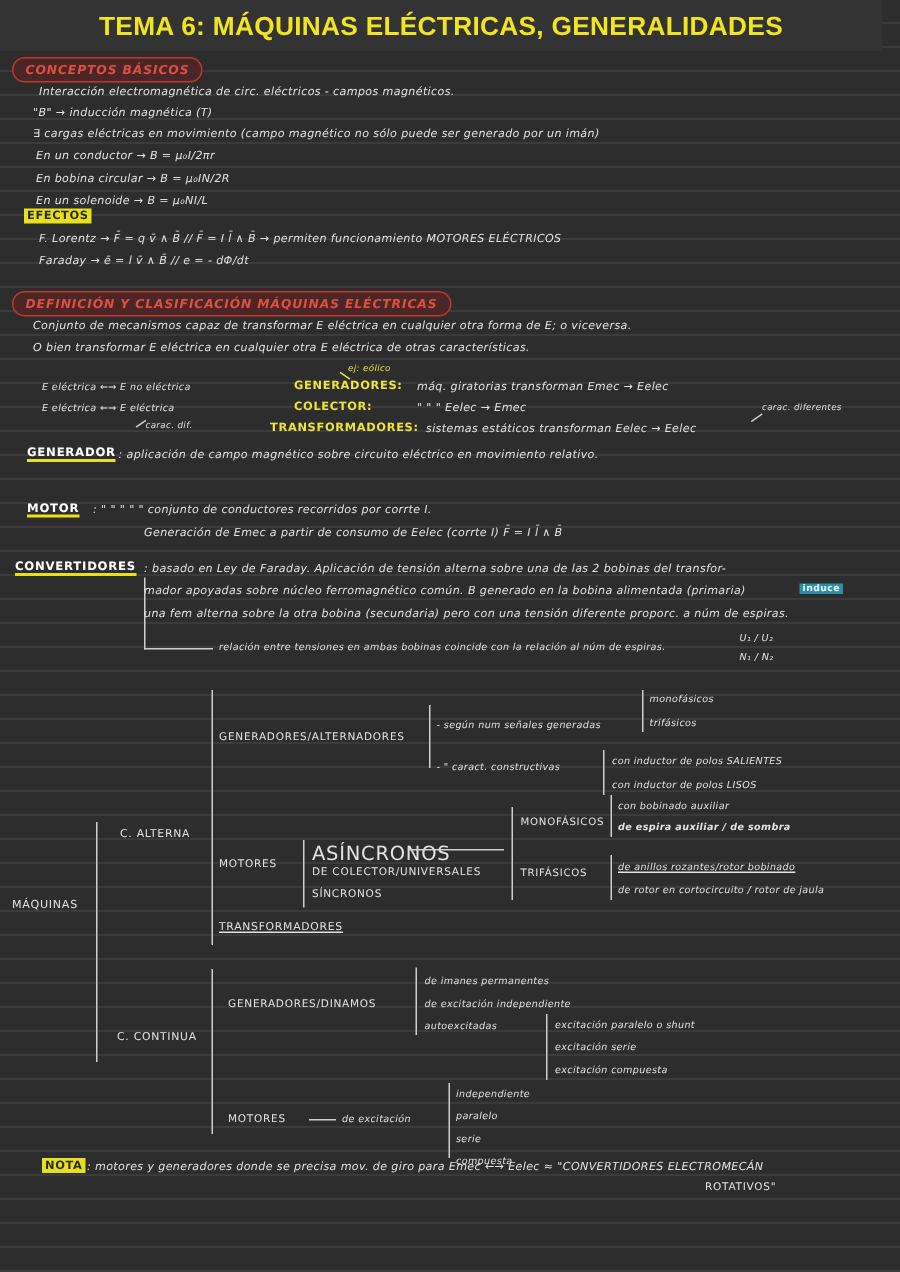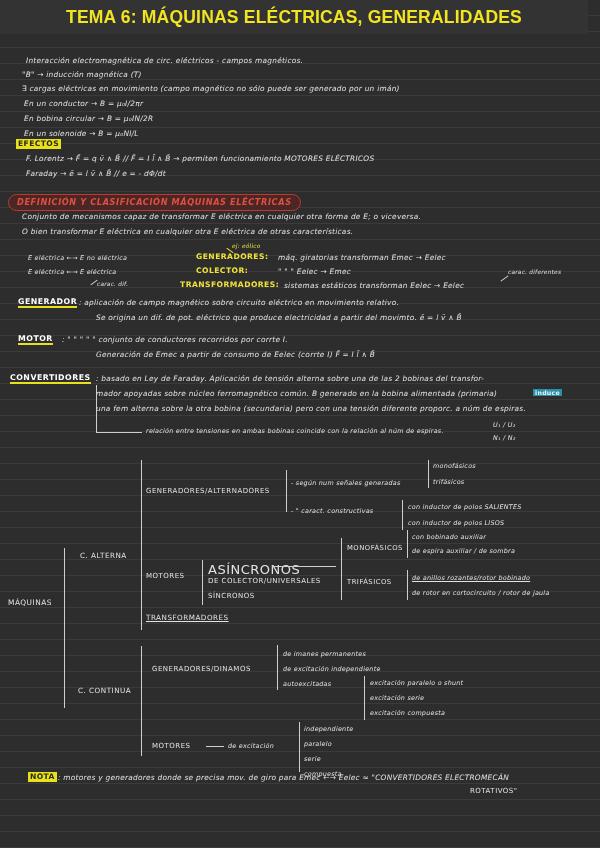--- a/index.html
+++ b/index.html
@@ -122,20 +122,21 @@
 <body>
 
 <div id="paper"></div>
 
 <div id="sheet">
 
   <div class="titlebar">
     <div class="t">TEMA 6: MÁQUINAS ELÉCTRICAS, GENERALIDADES</div>
   </div>
 
+  <div class="pill" style="left:8px;top:38px;">CONCEPTOS BÁSICOS</div>
   <div class="hw" style="left:26px;top:56px;">Interacción electromagnética de circ. eléctricos - campos magnéticos.</div>
   <div class="hw" style="left:22px;top:70px;">"B" → inducción magnética (T)</div>
   <div class="hw" style="left:22px;top:84px;">∃ cargas eléctricas en movimiento (campo magnético no sólo puede ser generado por un imán)</div>
   <div class="hw" style="left:24px;top:99px;">En un conductor →  B = μ₀I/2πr</div>
   <div class="hw" style="left:24px;top:114px;">En bobina circular →  B = μ₀IN/2R</div>
   <div class="hw" style="left:24px;top:129px;">En un solenoide →  B = μ₀NI/L</div>
 
   <div class="hl-y" style="left:16px;top:139px;">EFECTOS</div>
   <div class="hw" style="left:26px;top:154px;">F. Lorentz → F̄ = q v̄ ∧ B̄  //  F̄ = I l̄ ∧ B̄  → permiten funcionamiento MOTORES ELÉCTRICOS</div>
   <div class="hw" style="left:26px;top:169px;">Faraday → ē = l v̄ ∧ B̄  //  e = - dΦ/dt</div>
@@ -158,21 +159,20 @@
   <div class="yw" style="left:196px;top:266px;">COLECTOR:</div>
   <div class="hw" style="left:278px;top:267px;">"          "          "                        Eelec → Emec</div>
 
   <div class="yw" style="left:180px;top:280px;">TRANSFORMADORES:</div>
   <div class="hw" style="left:284px;top:281px;">sistemas estáticos  transforman  Eelec → Eelec</div>
   <div class="hw xs" style="left:508px;top:269px;">carac. diferentes</div>
   <div class="hline" style="left:500px;top:278px;width:9px;transform:rotate(-35deg);"></div>
 
   <div class="und-y" style="left:18px;top:297px;">GENERADOR</div>
   <div class="hw" style="left:79px;top:298px;">: aplicación de campo magnético sobre circuito eléctrico en movimiento relativo.</div>
-  <div class="hw" style="left:96px;top:313px;">Se origina un dif. de pot. eléctrico que produce electricidad a partir del movimto.   ē = l v̄ ∧ B̄</div>
 
   <div class="und-y" style="left:18px;top:334px;text-align:center;">MOTOR</div>
   <div class="hw" style="left:62px;top:335px;">:   "    "    "    "    "   conjunto de conductores recorridos por corrte I.</div>
   <div class="hw" style="left:96px;top:350px;">Generación de Emec a partir de consumo de Eelec (corrte I)    F̄ = I l̄ ∧ B̄</div>
 
   <div class="und-y" style="left:10px;top:373px;">CONVERTIDORES</div>
   <div class="hw" style="left:96px;top:374px;">: basado en Ley de Faraday. Aplicación de tensión alterna sobre una de las 2 bobinas del transfor-</div>
   <div class="hw" style="left:96px;top:389px;">mador apoyadas sobre núcleo ferromagnético común. B generado en la bobina alimentada (primaria)</div>
   <span class="hl-y hl-cyan" style="left:533px;top:389px;position:absolute;">induce</span>
   <div class="hw" style="left:96px;top:404px;">una fem alterna sobre la otra bobina (secundaria) pero con una tensión diferente proporc. a núm de espiras.</div>
@@ -206,21 +206,21 @@
   <div class="vline" style="left:202px;top:560px;height:45px;"></div>
   <div class="hw cap" style="left:208px;top:562px;font-size:13px;">ASÍNCRONOS</div>
   <div class="hline" style="left:272px;top:566px;width:64px;"></div>
   <div class="hw cap" style="left:208px;top:577px;font-size:7px;">DE COLECTOR/UNIVERSALES</div>
   <div class="hw cap" style="left:208px;top:592px;font-size:7px;">SÍNCRONOS</div>
 
   <div class="vline" style="left:341px;top:538px;height:62px;"></div>
   <div class="hw cap" style="left:347px;top:544px;font-size:6.8px;">MONOFÁSICOS</div>
   <div class="vline" style="left:407px;top:530px;height:28px;"></div>
   <div class="hw sm" style="left:412px;top:533px;">con bobinado auxiliar</div>
-  <div class="hw sm" style="left:412px;top:547px;">de espira auxiliar / de sombra</div>
+  <div class="hw sm" style="left:412px;top:547px;font-weight:bold;">de espira auxiliar / de sombra</div>
 
   <div class="hw cap" style="left:347px;top:578px;font-size:6.8px;">TRIFÁSICOS</div>
   <div class="vline" style="left:407px;top:570px;height:30px;"></div>
   <div class="hw sm" style="left:412px;top:574px;text-decoration:underline;">de anillos rozantes/rotor bobinado</div>
   <div class="hw sm" style="left:412px;top:589px;">de rotor en cortocircuito / rotor de jaula</div>
 
   <div class="hw cap ul" style="left:146px;top:613px;font-size:7.2px;">TRANSFORMADORES</div>
 
   <div class="hw cap" style="left:78px;top:686px;font-size:7.2px;">C. CONTINUA</div>
   <div class="vline" style="left:141px;top:646px;height:110px;"></div>

